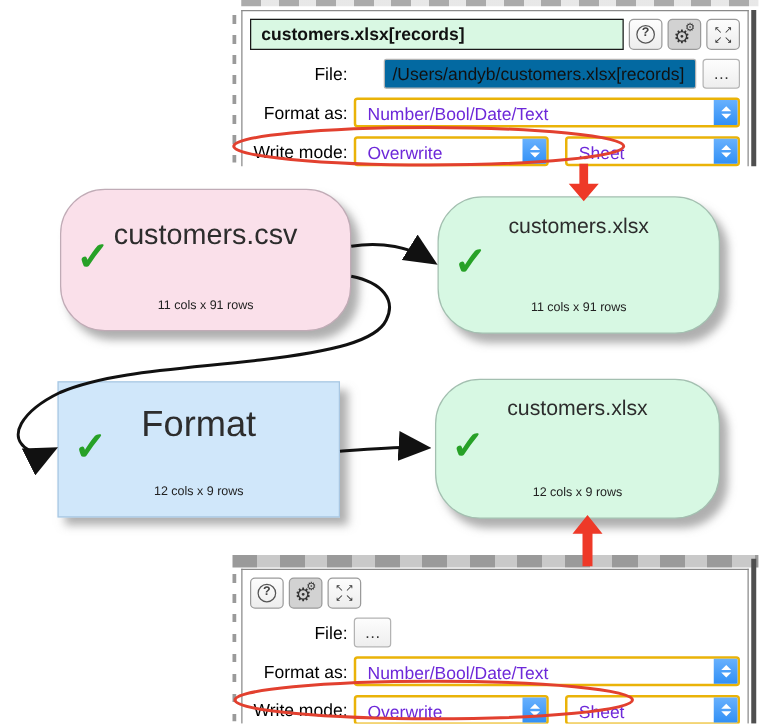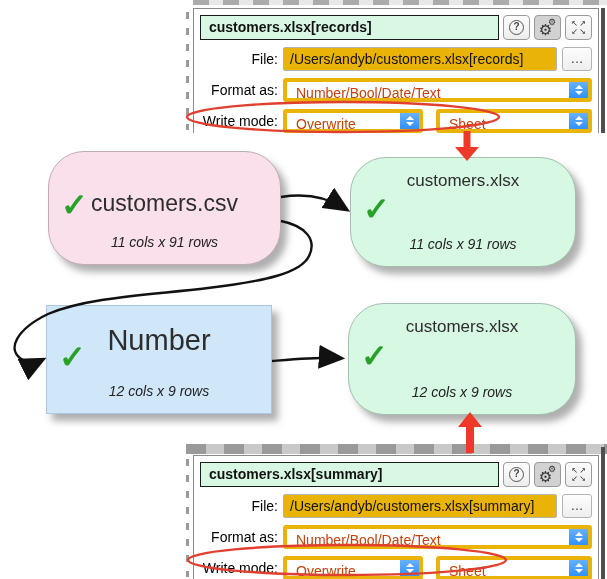--- a/index.html
+++ b/index.html
@@ -55,36 +55,36 @@
   .expand-grid {
     display:grid; grid-template-columns:8px 8px; grid-template-rows:8px 8px;
     font-size:8px; line-height:8px; color:#333; text-align:center;
   }
   .p-row { display:flex; gap:5px; margin-top:7px; height:24px; align-items:stretch; }
   .p-label {
     width:78px; text-align:right; font-size:14px; color:#000;
     line-height:24px; white-space:nowrap; flex:none;
   }
   .p-input {
-    flex:1; border:1px solid #b3b3b3; border-radius:2px; background:#eab308;
+    flex:1; border:1px solid #b3b3b3; border-radius:2px; background:#0369a1;
     font-size:14px; color:#111; line-height:22px; padding:0 6px;
-    white-space:nowrap; overflow:hidden;
+    white-space:nowrap; overflow:hidden;margin-left:24px;
   }
   .p-browse {
     width:30px; border:1px solid #b3b3b3; border-radius:3px;
     background:linear-gradient(#fdfdfd,#eeeeee);
     font-size:13px; color:#333; line-height:20px; text-align:center;
   }
   .p-combo {
-    position:relative; border:4px solid #eab308; border-radius:3px; background:#fff;
-    font-size:14px; color:#c2410c; line-height:22px; padding:0 24px 0 9px;
+    position:relative; border:2px solid #eab308; border-radius:3px; background:#fff;
+    font-size:14px; color:#6d28d9; line-height:22px; padding:0 24px 0 9px;
     white-space:nowrap; overflow:hidden;
   }
   .p-combo.grow { flex:1; }
-  .p-combo.fixed { width:140px; flex:none; }
+  .p-combo.fixed { width:156px; flex:none; }
   .stepper {
     position:absolute; top:-1px; right:-1px; bottom:-1px; width:20px;
     background:linear-gradient(#6ab2fe,#2f8ef5); border-radius:0 3px 3px 0;
     display:flex; flex-direction:column; align-items:center; justify-content:center; gap:2px;
   }
   .tri-up { width:0; height:0; border-left:4px solid transparent; border-right:4px solid transparent; border-bottom:4px solid #fff; }
   .tri-down { width:0; height:0; border-left:4px solid transparent; border-right:4px solid transparent; border-top:4px solid #fff; }
   .gap8 { width:3px; flex:none; }
 
   
@@ -95,24 +95,24 @@
     color:#2d2d2d;
   }
   .node.rounded { border-radius:36px; }
   .node.pink  { background:#fae0ea; border:1.5px solid #c0abb6; }
   .node.green { background:#d7f8e3; border:1.5px solid #a3bfb0; }
   .node.blue  { background:#d0e7fa; border:1.5px solid #a9c7e2; }
   .n-check {
     position:absolute; left:12px; top:50%; transform:translateY(-58%);
     font-size:32px; color:#27a127; font-weight:bold; z-index:6;
   }
-  .n-title   { font-size:23px; margin-top:38px; text-align:center; }
+  .n-title   { font-size:23px; margin-top:22px; text-align:center; }
   .n-title2  { font-size:17px; margin-top:12px; text-align:center; line-height:1.25; }
   .n-title-big { font-size:29px; margin-top:18px; text-align:center; }
-  .n-stats { position:absolute; bottom:14px; left:0; right:0; text-align:center; font-size:14px; color:#222;font-style:italic; }
+  .n-stats { position:absolute; bottom:14px; left:0; right:0; text-align:center; font-size:10px; color:#222; }
 
   
   #overlay { position:absolute; left:0; top:0; z-index:40; pointer-events:none; }
 </style>
 </head>
 <body>
 
 <div id="screen">
 
   <div class="torn-h" style="left:193px; top:0; width:414px;"></div>
@@ -171,40 +171,38 @@
         <span class="stepper">
             <i class="tri-up"></i>
             <i class="tri-down"></i>
           </span>
       </div>
     </div>
   </div>
 
   <div class="panel" style="top:455px; height:124px;">
     <div class="p-titlebar">
-      <div class="p-title">customers.xlsx[summary]</div>
       <button class="p-btn">
         <span class="help-circ">?</span>
       </button>
       <button class="p-btn pressed">
         <span class="gear-big">⚙</span>
         <span class="gear-small">⚙</span>
       </button>
       <button class="p-btn">
         <span class="expand-grid">
           <span>↖</span>
           <span>↗</span>
           <span>↙</span>
           <span>↘</span>
         </span>
       </button>
     </div>
     <div class="p-row">
       <div class="p-label">File:</div>
-      <div class="p-input">/Users/andyb/customers.xlsx[summary]</div>
       <button class="p-browse">…</button>
     </div>
     <div class="p-row">
       <div class="p-label">Format as:</div>
       <div class="p-combo grow">
         <span>Number/Bool/Date/Text</span>
         <span class="stepper">
             <i class="tri-up"></i>
             <i class="tri-down"></i>
           </span>
@@ -239,21 +237,21 @@
   <div class="node rounded green" style="left:350px; top:157px; width:226px; height:110px;">
     <span class="n-check">✓</span>
     <div class="n-title2">
       <div>customers.xlsx</div>
     </div>
     <div class="n-stats">11 cols x 91 rows</div>
   </div>
 
   <div class="node blue" style="left:46px; top:305px; width:226px; height:109px;">
     <span class="n-check">✓</span>
-    <div class="n-title-big">Number</div>
+    <div class="n-title-big">Format</div>
     <div class="n-stats">12 cols x 9 rows</div>
   </div>
 
   <div class="node rounded green" style="left:348px; top:303px; width:228px; height:112px;">
     <span class="n-check">✓</span>
     <div class="n-title2">
       <div>customers.xlsx</div>
     </div>
     <div class="n-stats">12 cols x 9 rows</div>
   </div>

